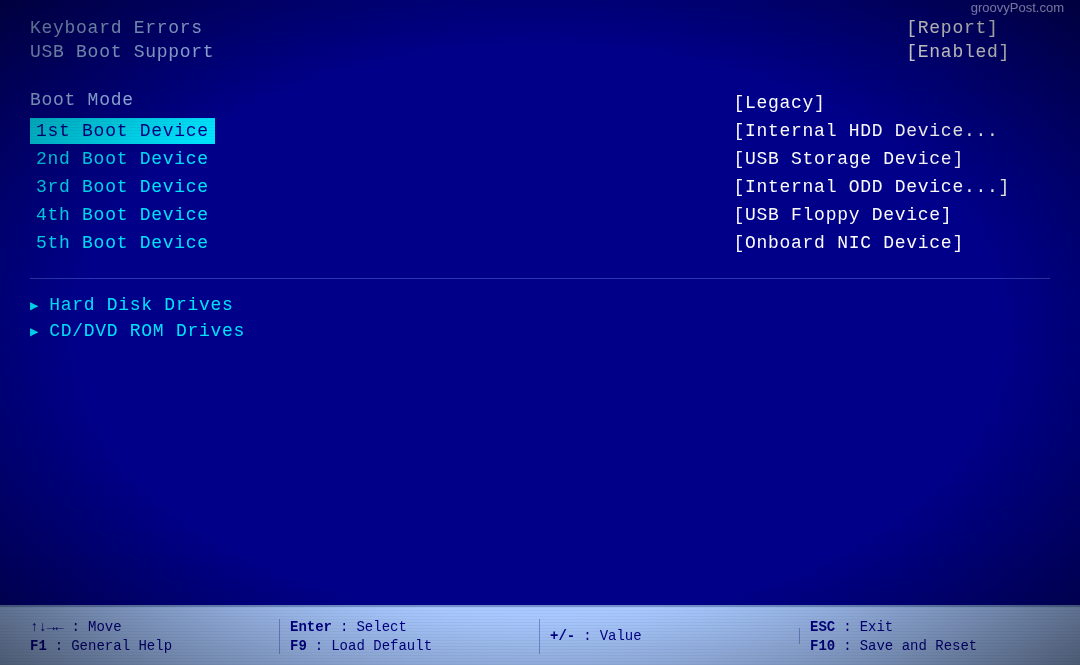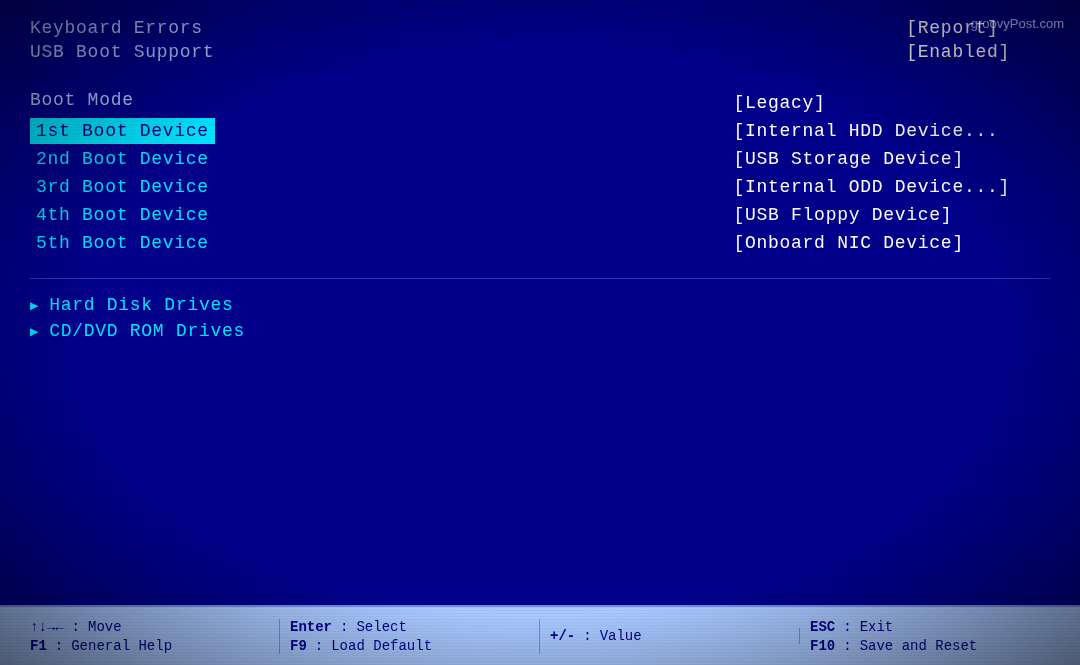--- a/index.html
+++ b/index.html
@@ -84,21 +84,21 @@
     }
 
     .value-text {
       color: #fff;
       font-size: 18px;
       letter-spacing: 0.04em;
     }
 
     .watermark {
       position: absolute;
-      top: 16px;
+      top: 0;
       right: 16px;
       color: rgba(255,255,255,0.45);
       font-size: 13px;
       font-family: Arial, sans-serif;
       z-index: 12;
     }
 
     
     .boot-section {
       display: flex;

